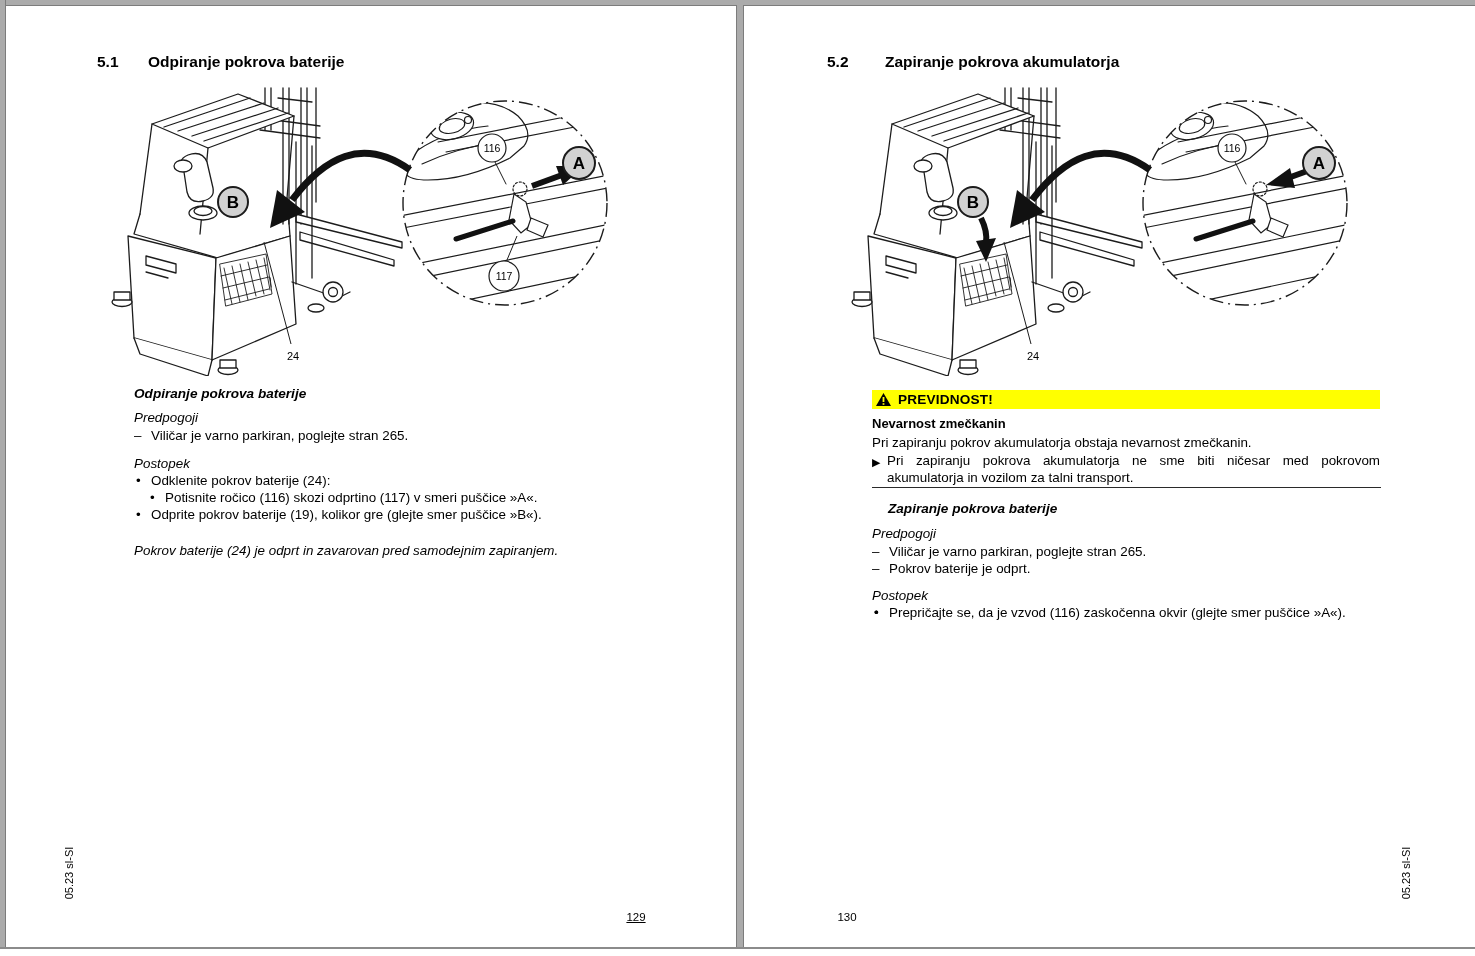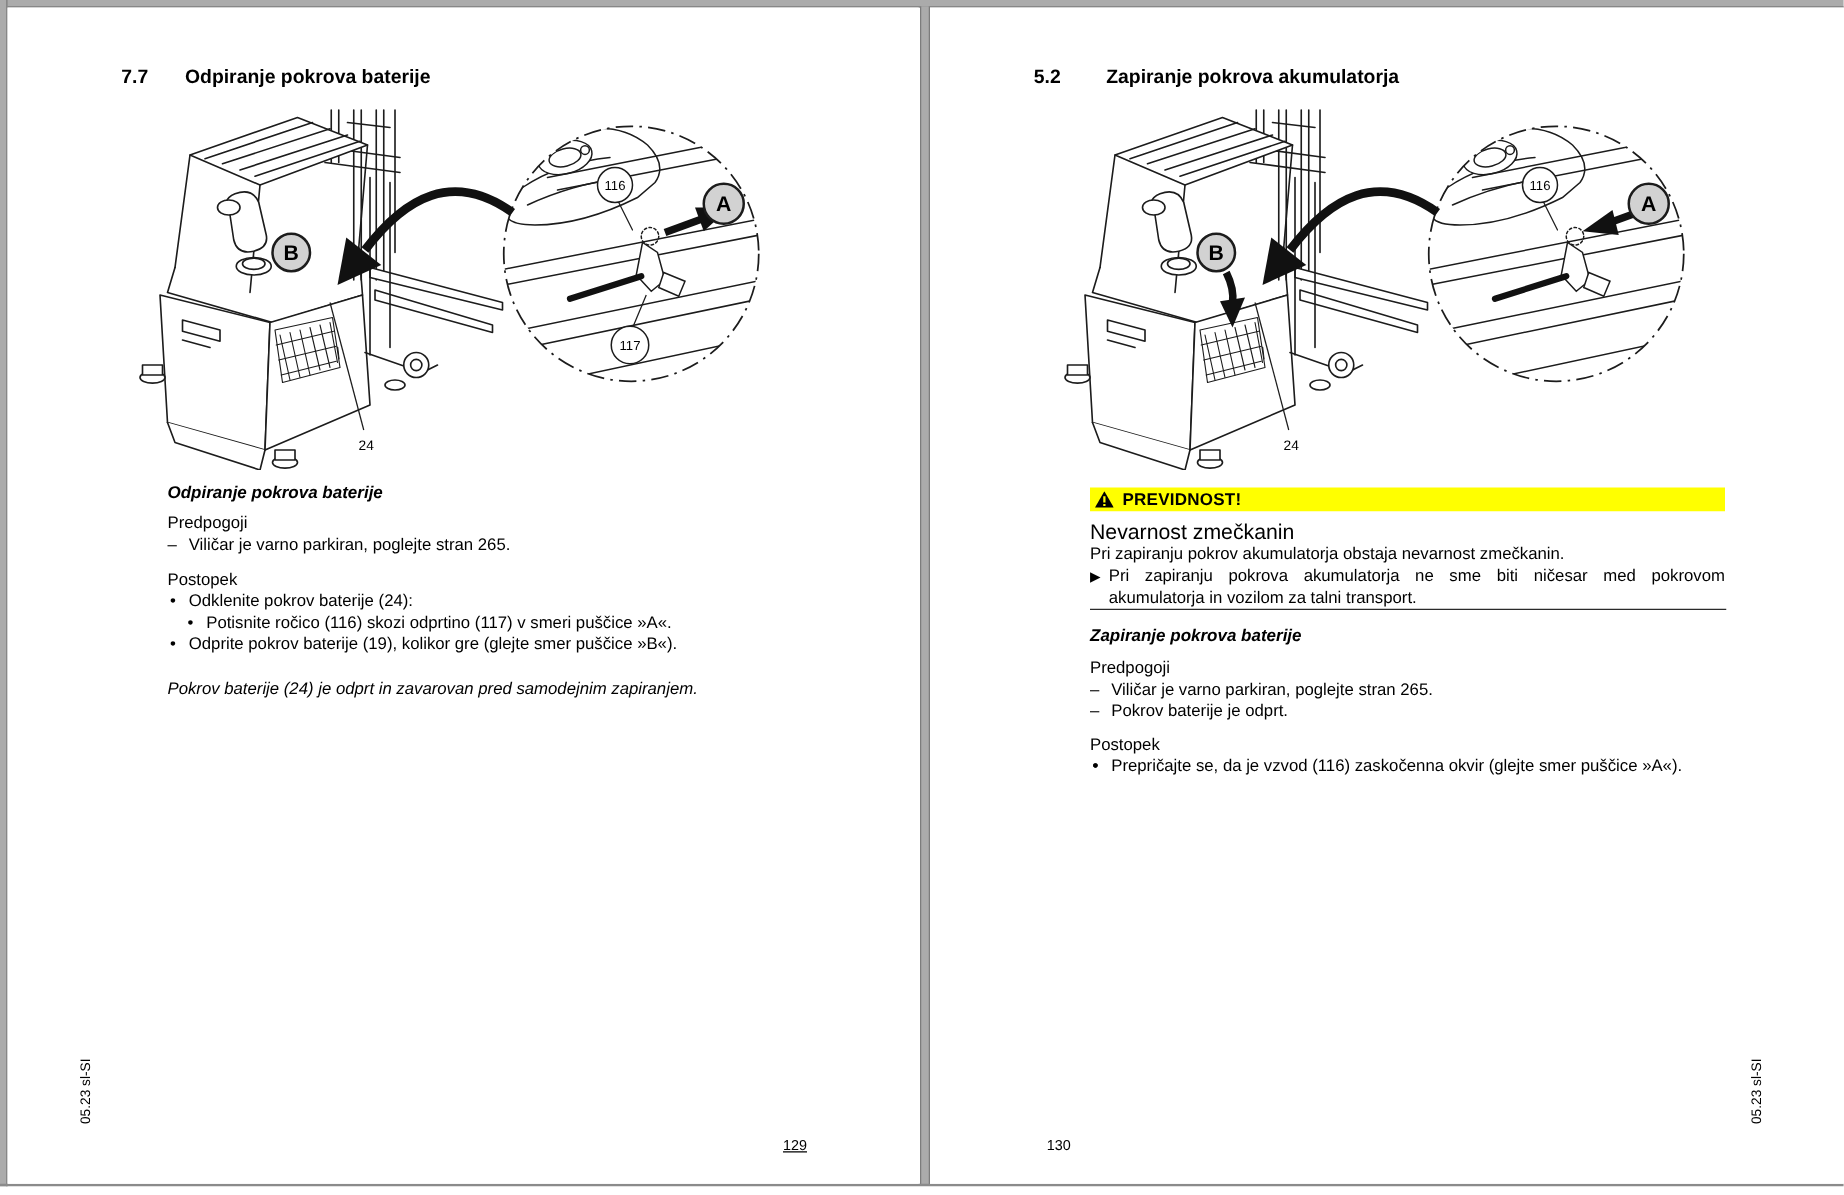--- a/index.html
+++ b/index.html
@@ -16,31 +16,31 @@
   .page{position:absolute;top:6px;height:941px;background:#fff;}
   .page-left{left:6px;width:729px;}
   .page-right{left:744px;width:731px;}
 
   .abs{position:absolute;}
   .sec-num{font-size:15.5px;font-weight:bold;}
   .sec-title{font-size:15.5px;font-weight:bold;}
 
   .body-text{font-size:13.4px;line-height:16.5px;width:514px;}
   .subheading{font-size:13.6px;font-weight:bold;font-style:italic;}
-  .p-label{font-size:13.4px;}
+  .p-label{font-size:13.4px;font-style:italic;}
   .result{font-size:13.4px;font-style:italic;width:514px;}
 
   .li{position:relative;padding-left:17px;line-height:16.5px;font-size:13.4px;}
   .li .mk{position:absolute;left:2px;}
   .li.sub{margin-left:14px;}
   .li.dash .mk{left:0px;}
 
   .warnbar{width:508px;height:19px;background:#ffff00;display:flex;align-items:center;gap:7px;padding-left:4px;box-sizing:border-box;}
   .warnbar .warnlabel{font-size:13.6px;font-weight:bold;letter-spacing:0.2px;}
-  .warn-hazard{font-size:17px;font-weight:normal;}
+  .warn-hazard{font-size:13px;font-weight:bold;}
   .warn-inst{position:relative;padding-left:15px;width:508px;font-size:13.4px;line-height:16.5px;text-align:justify;box-sizing:border-box;}
   .warn-inst .mk{position:absolute;left:0;font-size:11px;top:1px;}
   .warn-rule{width:509px;height:0;border-top:1.6px solid #2a2a2a;}
 
   .page-number{font-size:11.5px;width:48px;text-align:center;}
   .edge-label{font-size:11px;width:84px;text-align:center;transform:rotate(-90deg);white-space:nowrap;}
 
   svg text{font-family:"Liberation Sans", sans-serif;}
   .fig{position:absolute;}
 </style>
@@ -110,21 +110,21 @@
     </g>
   </defs>
 </svg>
 
 <div class="chrome-top"></div>
 <div class="chrome-left"></div>
 <div class="chrome-divider"></div>
 <div class="chrome-bottom"></div>
 
 <div class="page page-left">
-  <div class="abs sec-num" style="left:91px;top:47px;">7.7</div>
+  <div class="abs sec-num" style="left:91px;top:47px;">5.1</div>
   <div class="abs sec-title" style="left:142px;top:47px;">Odpiranje pokrova baterije</div>
 
   <svg class="fig" style="left:94px;top:80px;" width="540" height="290" viewBox="0 0 540 290">
     <use href="#machine"></use>
     <use href="#detail"></use>
     <use href="#swoop"></use>
 
     <path d="M432,100 L462,89" stroke="#111" stroke-width="6" fill="none"></path>
     <polygon points="456,80 463,99 484,80" fill="#111"></polygon>
 
@@ -204,21 +204,21 @@
 
   <div class="abs warn-hazard" style="left:128px;top:410px;">Nevarnost zmečkanin</div>
   <div class="abs body-text" style="left:128px;top:429px;">Pri zapiranju pokrov akumulatorja obstaja nevarnost zmečkanin.</div>
 
   <div class="abs warn-inst" style="left:128px;top:447px;">
     <span class="mk">▶</span><span>Pri zapiranju pokrova akumulatorja ne sme biti ničesar med pokrovom akumulatorja in vozilom za talni transport.</span>
   </div>
 
   <div class="abs warn-rule" style="left:128px;top:481px;"></div>
 
-  <div class="abs subheading" style="left:128px;top:495px;">Zapiranje pokrova baterije</div>
+  <div class="abs subheading" style="left:144px;top:495px;">Zapiranje pokrova baterije</div>
   <div class="abs p-label" style="left:128px;top:520px;">Predpogoji</div>
 
   <div class="abs" style="left:128px;top:538px;width:514px;">
     <div class="li dash"><span class="mk">–</span><span>Viličar je varno parkiran, poglejte stran 265.</span></div>
     <div class="li dash"><span class="mk">–</span><span>Pokrov baterije je odprt.</span></div>
   </div>
 
   <div class="abs p-label" style="left:128px;top:582px;">Postopek</div>
 
   <div class="abs" style="left:128px;top:599px;width:514px;">

